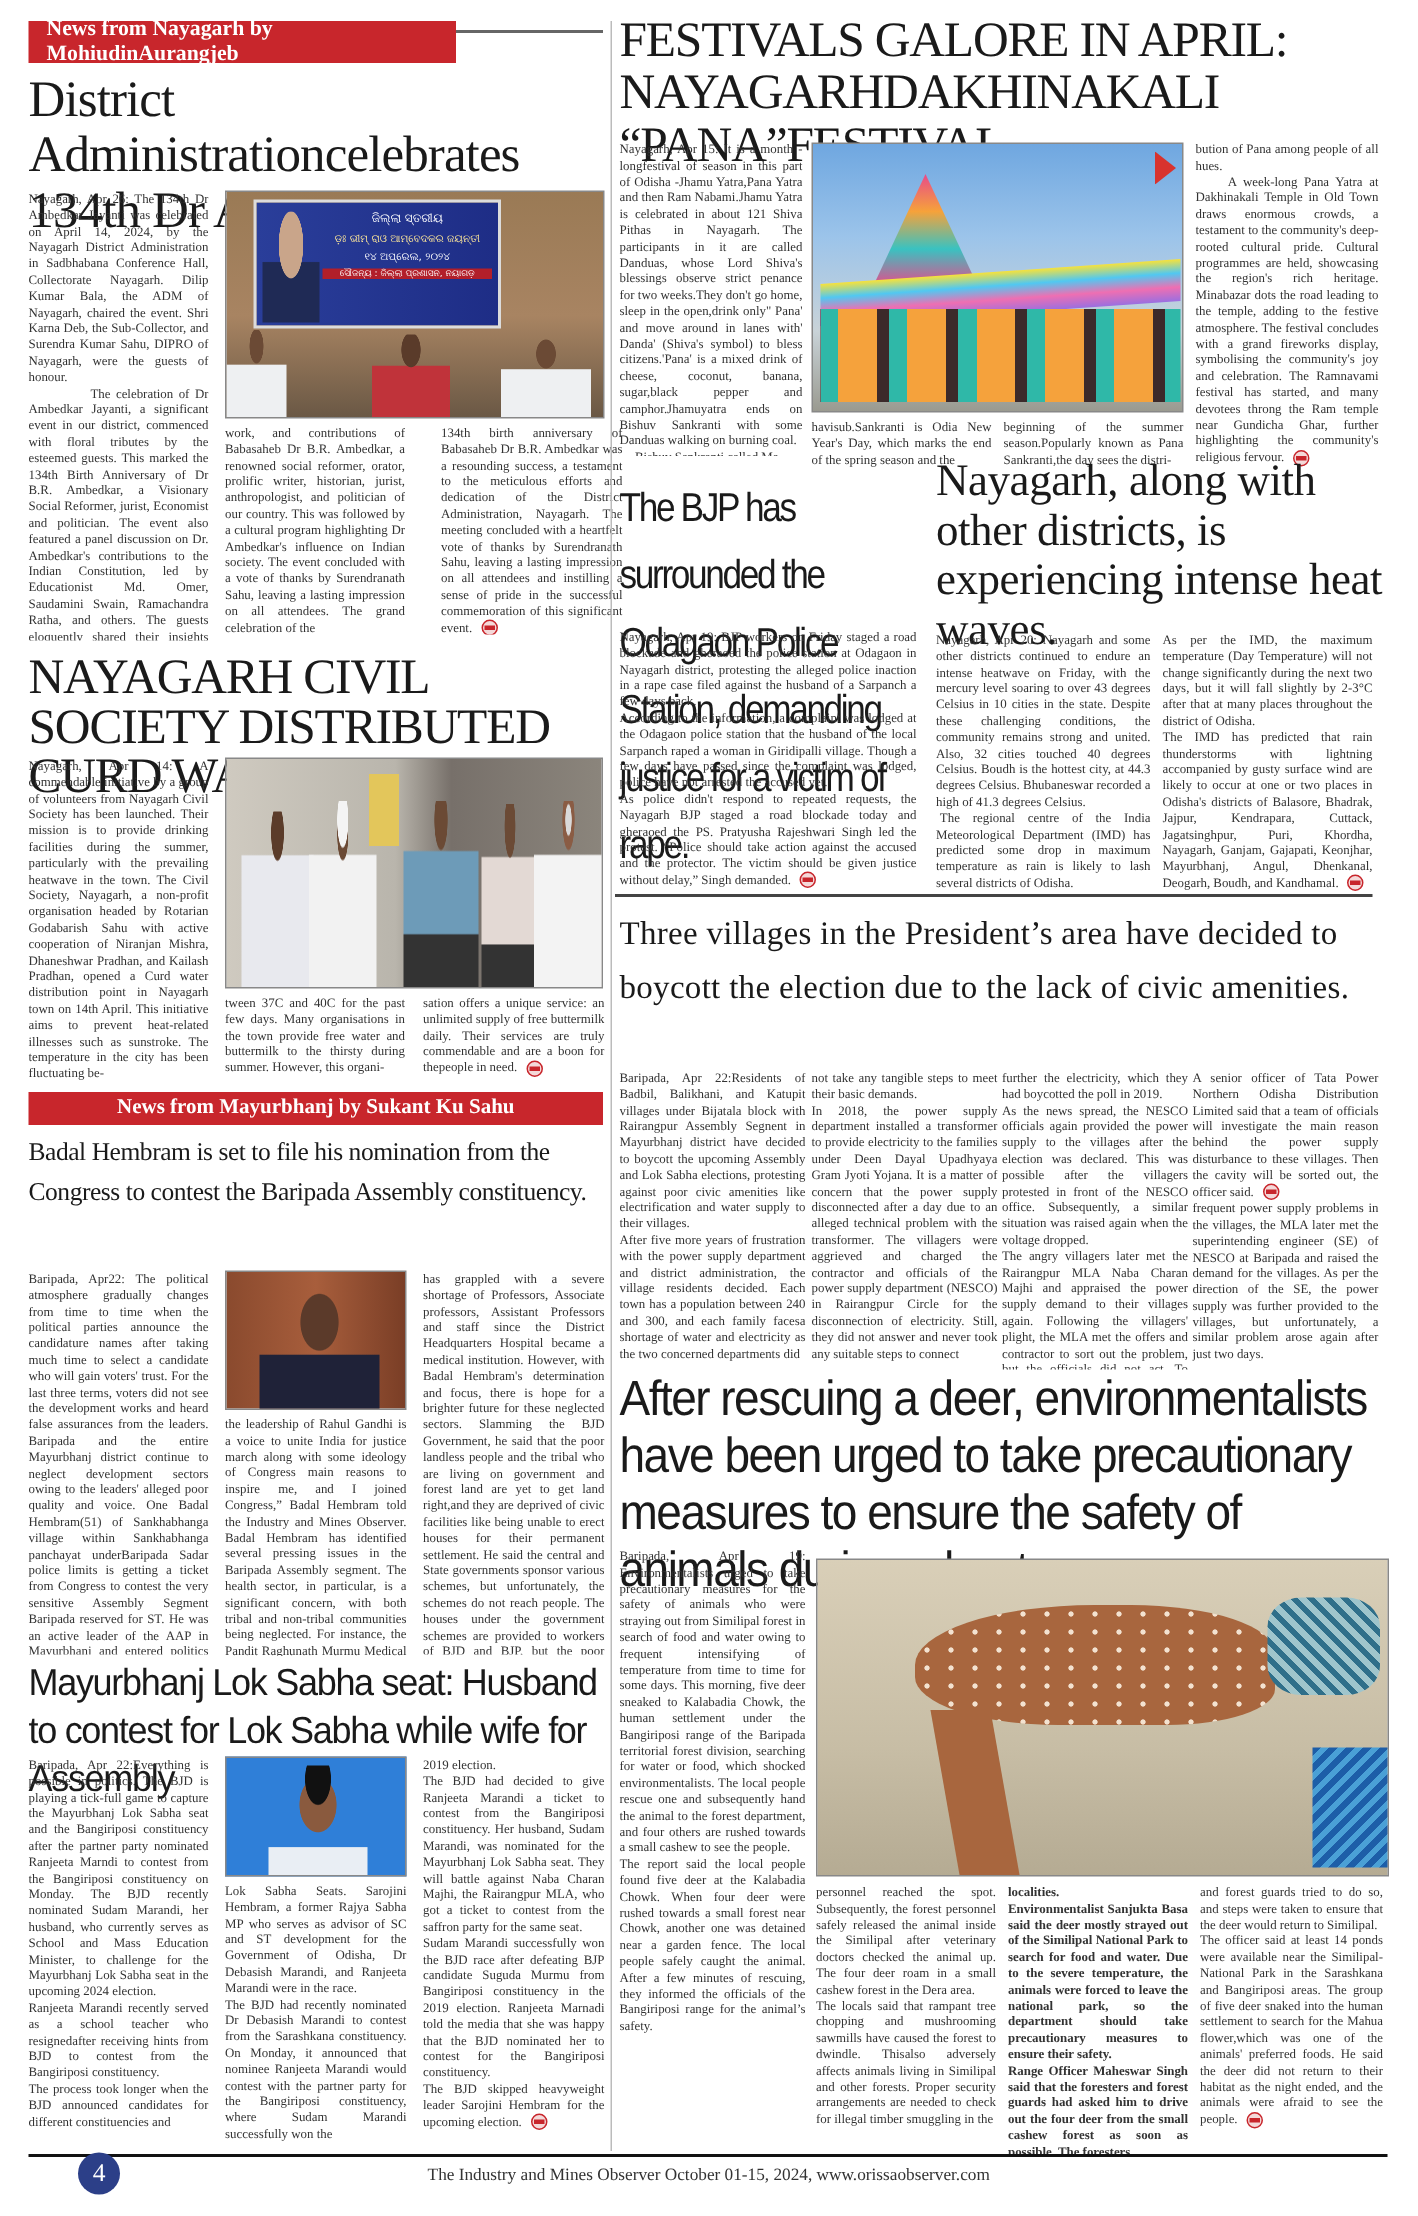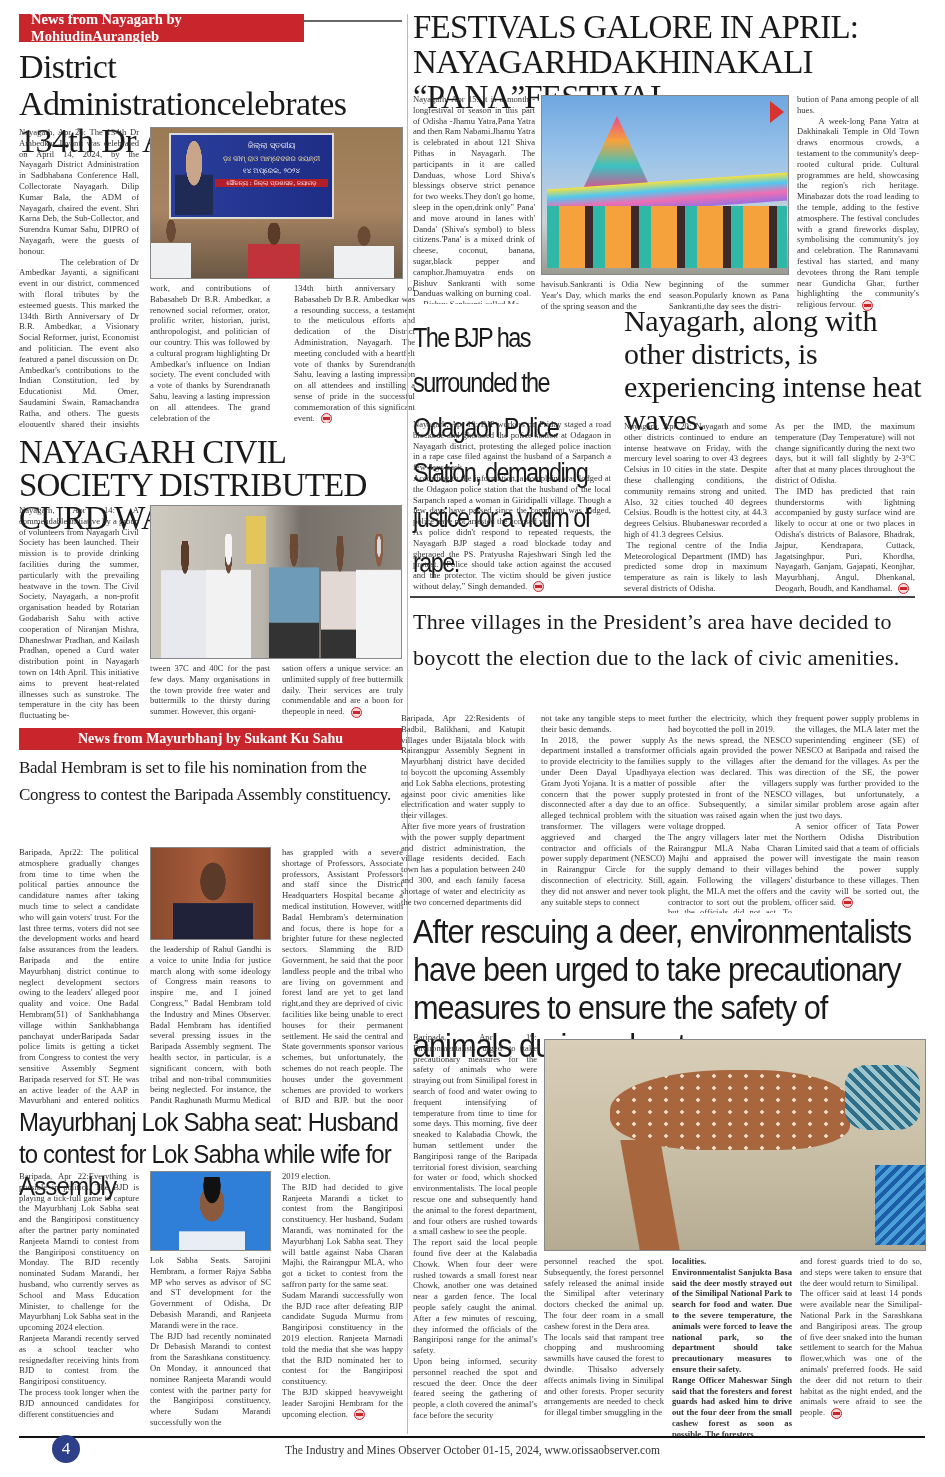--- a/index.html
+++ b/index.html
@@ -150,44 +150,43 @@
 </div>
 <div class="abs col" style="left:775px;top:421px;width:140px;height:188px;">
   <p>As per the IMD, the maximum temperature (Day Temperature) will not change significantly during the next two days, but it will fall slightly by 2-3°C after that at many places throughout the district of Odisha.</p>
   <p><span>The IMD has predicted that rain thunderstorms with lightning accompanied by gusty surface wind are likely to occur at one or two places in Odisha's districts of Balasore, Bhadrak, Jajpur, Kendrapara, Cuttack, Jagatsinghpur, Puri, Khordha, Nayagarh, Ganjam, Gajapati, Keonjhar, Mayurbhanj, Angul, Dhenkanal, Deogarh, Boudh, and Kandhamal.</span><span class="endmark"></span></p>
 </div>
 
 <div class="abs" style="left:410px;top:596px;width:505px;height:2px;background:#444"></div>
 
 <div class="abs hl" style="left:413px;top:604px;width:520px;font-size:22px;line-height:36px;letter-spacing:0.2px;">Three villages in the President’s area have decided to boycott the election due to the lack of civic amenities.</div>
 
-<div class="abs col" style="left:401px;top:713px;width:124px;height:200px;">
+<div class="abs col" style="left:413px;top:713px;width:124px;height:200px;">
   <p>Baripada, Apr 22:Residents of Badbil, Balikhani, and Katupit villages under Bijatala block with Rairangpur Assembly Segnent in Mayurbhanj district have decided to boycott the upcoming Assembly and Lok Sabha elections, protesting against poor civic amenities like electrification and water supply to their villages.</p>
   <p>After five more years of frustration with the power supply department and district administration, the village residents decided. Each town has a population between 240 and 300, and each family facesa shortage of water and electricity as the two concerned departments did</p>
 </div>
 <div class="abs col" style="left:541px;top:713px;width:124px;height:200px;">
   <p>not take any tangible steps to meet their basic demands.</p>
   <p>In 2018, the power supply department installed a transformer to provide electricity to the families under Deen Dayal Upadhyaya Gram Jyoti Yojana. It is a matter of concern that the power supply disconnected after a day due to an alleged technical problem with the transformer. The villagers were aggrieved and charged the contractor and officials of the power supply department (NESCO) in Rairangpur Circle for the disconnection of electricity. Still, they did not answer and never took any suitable steps to connect</p>
 </div>
 <div class="abs col" style="left:668px;top:713px;width:124px;height:200px;">
   <p>further the electricity, which they had boycotted the poll in 2019.</p>
   <p>As the news spread, the NESCO officials again provided the power supply to the villages after the election was declared. This was possible after the villagers protested in front of the NESCO office. Subsequently, a similar situation was raised again when the voltage dropped.</p>
   <p>The angry villagers later met the Rairangpur MLA Naba Charan Majhi and appraised the power supply demand to their villages again. Following the villagers' plight, the MLA met the offers and contractor to sort out the problem, but the officials did not act. To address the</p>
 </div>
 <div class="abs col" style="left:795px;top:713px;width:124px;height:200px;">
+  <p><span>A senior officer of Tata Power Northern Odisha Distribution Limited said that a team of officials will investigate the main reason behind the power supply disturbance to these villages. Then the cavity will be sorted out, the officer said.</span><span class="endmark"></span></p>
   <p>frequent power supply problems in the villages, the MLA later met the superintending engineer (SE) of NESCO at Baripada and raised the demand for the villages. As per the direction of the SE, the power supply was further provided to the villages, but unfortunately, a similar problem arose again after just two days.</p>
-  <p><span>A senior officer of Tata Power Northern Odisha Distribution Limited said that a team of officials will investigate the main reason behind the power supply disturbance to these villages. Then the cavity will be sorted out, the officer said.</span><span class="endmark"></span></p>
 </div>
 
 <div class="abs hl hlc" style="left:413px;top:913px;width:545px;font-size:33px;line-height:38px;letter-spacing:-1.1px;transform:scaleX(0.93);">After rescuing a deer, environmentalists have been urged to take precautionary measures to ensure the safety of animals during a heat wave.</div>
 
 <div class="abs col" style="left:413px;top:1032px;width:124px;height:400px;">
   <p>Baripada, Apr 19: Environmentalists urged to take precautionary measures for the safety of animals who were straying out from Similipal forest in search of food and water owing to frequent intensifying of temperature from time to time for some days. This morning, five deer sneaked to Kalabadia Chowk, the human settlement under the Bangiriposi range of the Baripada territorial forest division, searching for water or food, which shocked environmentalists. The local people rescue one and subsequently hand the animal to the forest department, and four others are rushed towards a small cashew to see the people.</p>
   <p>The report said the local people found five deer at the Kalabadia Chowk. When four deer were rushed towards a small forest near Chowk, another one was detained near a garden fence. The local people safely caught the animal. After a few minutes of rescuing, they informed the officials of the Bangiriposi range for the animal’s safety.</p>
-  <p>Upon being informed, security personnel reached the spot and rescued the deer. Once the deer feared seeing the gathering of people, a cloth covered the animal’s face before the security</p>
 </div>
 <div class="abs photo" style="left:544px;top:1039px;width:382px;height:212px;background:linear-gradient(180deg,#d9cfb8 0%,#c7bda5 60%,#b5ab93 100%);">
   <div class="abs" style="left:65px;top:30px;width:240px;height:80px;border-radius:50% 40% 30% 40%;background:radial-gradient(circle,#f3e2d0 0 1.5px,transparent 2px) 0 0/16px 12px,#a8663e;"></div>
   <div class="abs" style="left:85px;top:100px;width:40px;height:110px;background:#a8663e;transform:skewX(10deg)"></div>
   <div class="abs" style="left:300px;top:25px;width:75px;height:65px;background:repeating-linear-gradient(45deg,#2f6f8a 0 4px,#9fc5cc 4px 8px);border-radius:30%"></div>
   <div class="abs" style="left:330px;top:125px;width:52px;height:80px;background:repeating-linear-gradient(135deg,#1d5ea8 0 4px,#4aa0d6 4px 8px)"></div>
 </div>
 <div class="abs col" style="left:544px;top:1256px;width:120px;height:180px;">
   <p>personnel reached the spot. Subsequently, the forest personnel safely released the animal inside the Similipal after veterinary doctors checked the animal up. The four deer roam in a small cashew forest in the Dera area.</p>
   <p>The locals said that rampant tree chopping and mushrooming sawmills have caused the forest to dwindle. Thisalso adversely affects animals living in Similipal and other forests. Proper security arrangements are needed to check for illegal timber smuggling in the</p>

